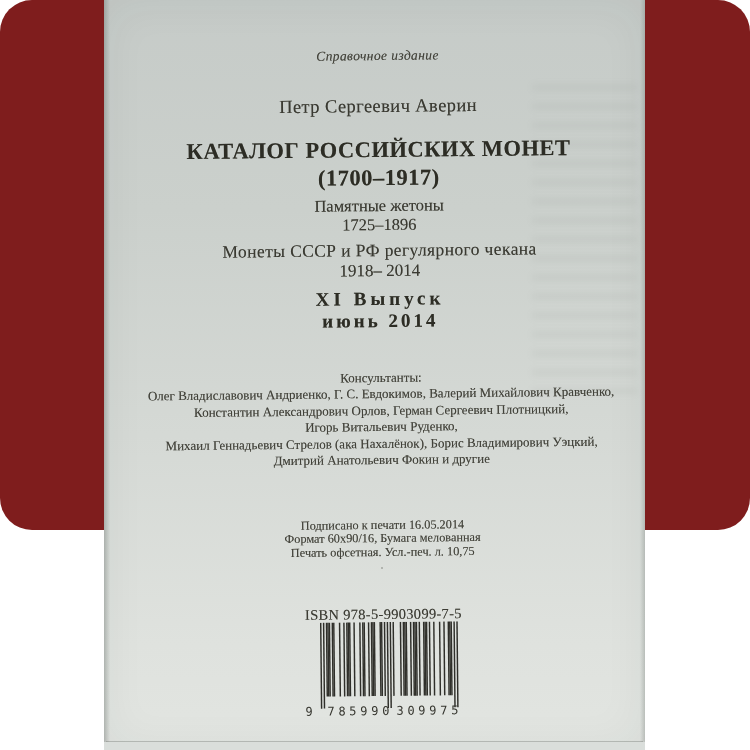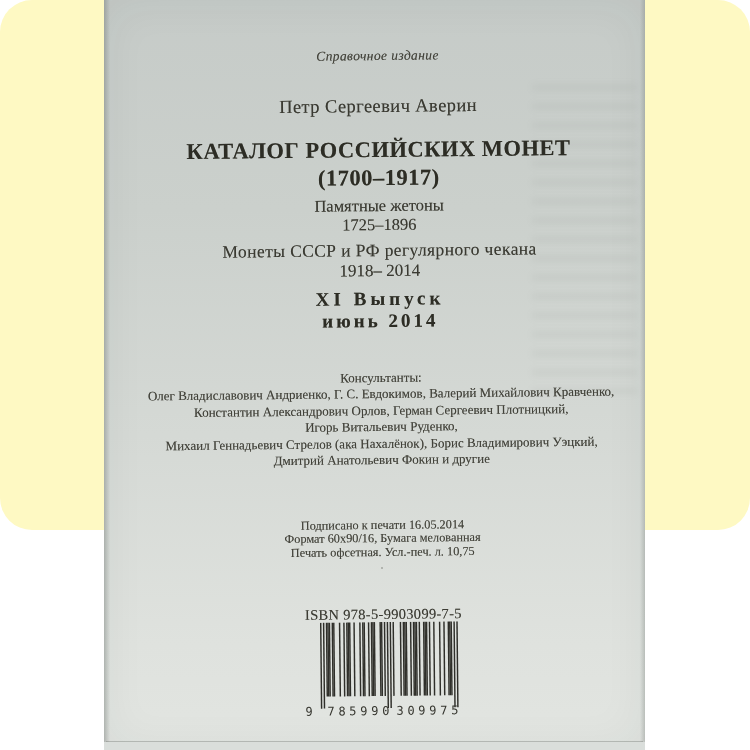--- a/index.html
+++ b/index.html
@@ -2,21 +2,21 @@
 <html><head>
 <meta charset="utf-8">
 <style>
   html,body{margin:0;padding:0;}
   body{
     width:750px;height:750px;overflow:hidden;
     background:#ffffff;
     font-family:"Liberation Serif","DejaVu Serif",serif;
   }
   .photo{
-    position:relative;width:750px;height:530px;background:#fef9c3;border-radius:32px;
+    position:relative;width:750px;height:530px;background:#7f1d1d;border-radius:32px;
   }
   
   .page{
     position:absolute;left:104px;top:0;width:541px;height:750px;
     background:linear-gradient(180deg,#c6cbc8 0%,#cbd0cc 28%,#d5d9d5 58%,#dfe2de 86%,#e2e5e1 100%);
     box-shadow:inset 0 0 46px rgba(40,50,45,.06);
   }
   .page-left-edge{
     position:absolute;left:0;top:0;bottom:0;width:6px;
     background:linear-gradient(90deg,rgba(105,112,107,.38),rgba(105,112,107,0));

